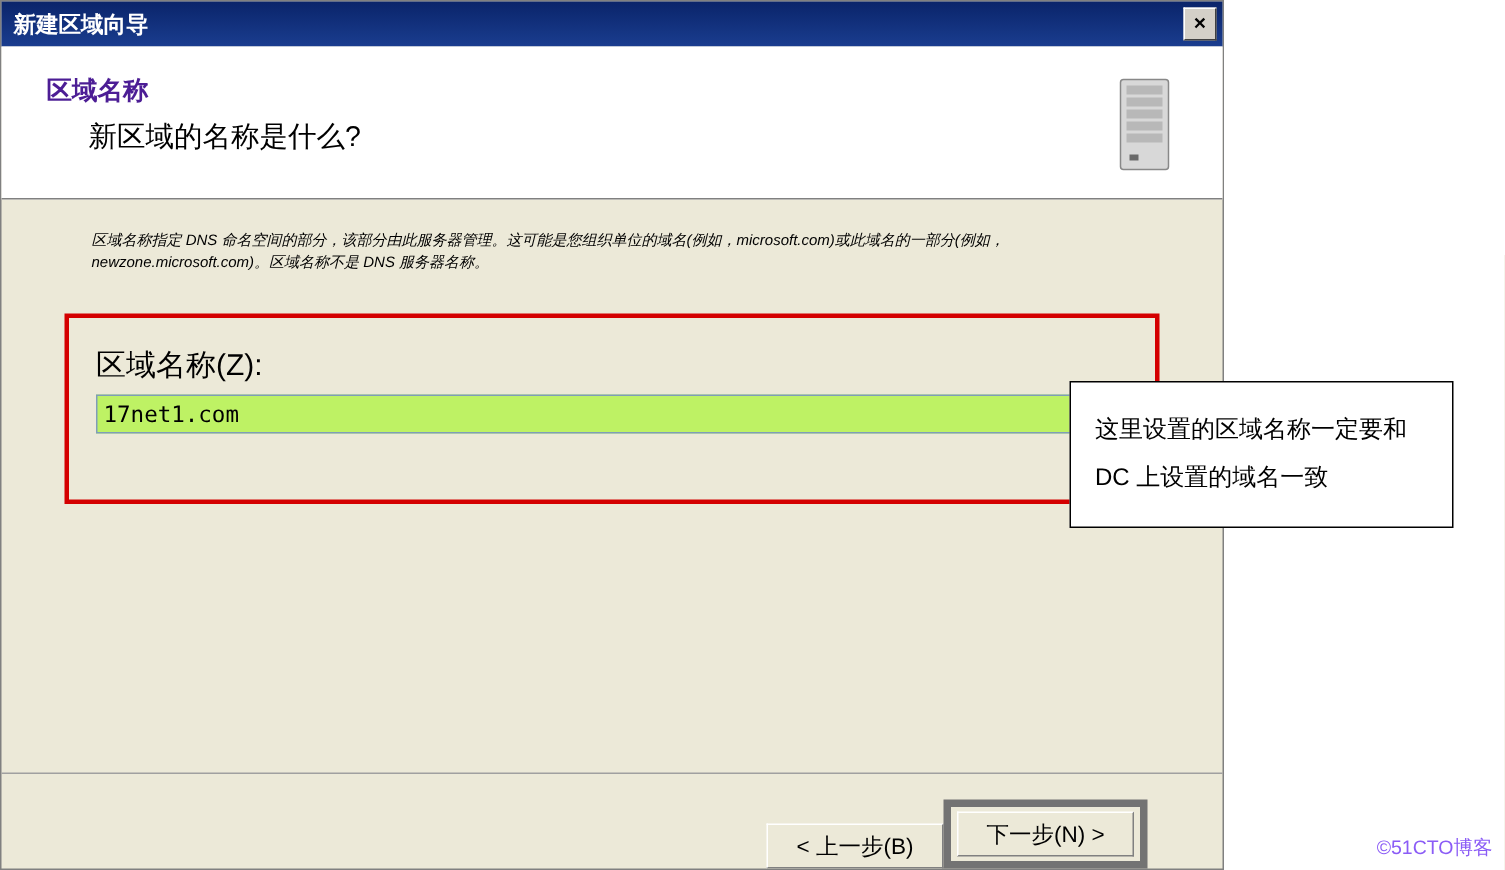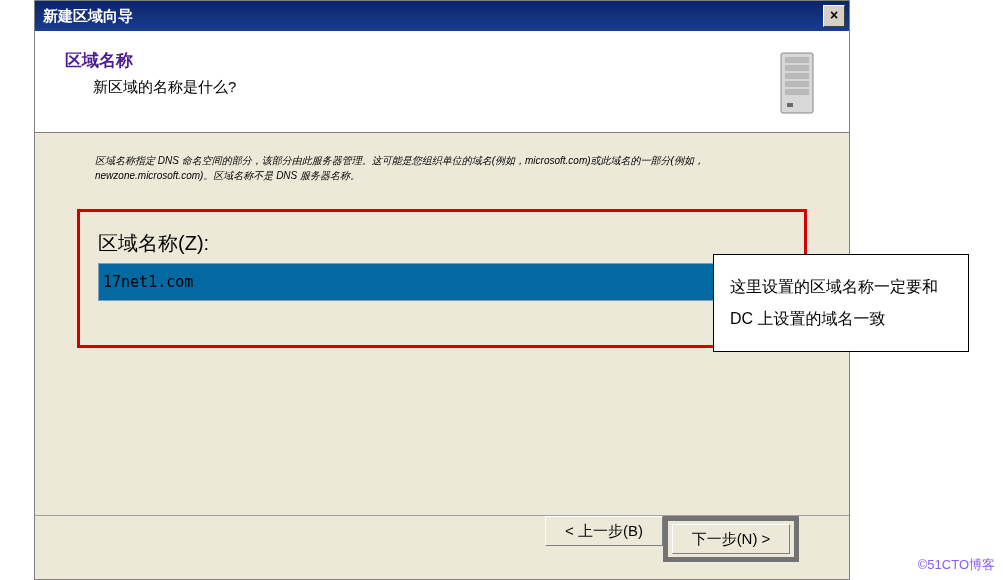--- a/index.html
+++ b/index.html
@@ -13,21 +13,20 @@
       overflow: hidden;
     }
     .dialog {
       position: absolute;
       left: 0;
       top: 0;
       width: 816px;
       height: 580px;
       background: #ece9d8;
       border: 1px solid #808080;
-      margin-left: 34px;
     }
     .titlebar {
       height: 30px;
       background: linear-gradient(to bottom, #0a246a 0%, #1a3d8f 100%);
       color: #fff;
       display: flex;
       align-items: center;
       justify-content: space-between;
       padding-left: 8px;
     }
@@ -59,21 +58,21 @@
       position: relative;
       padding: 18px 30px;
     }
     .header-title {
       font-weight: bold;
       font-size: 17px;
       color: #4c1d95;
       margin-bottom: 6px;
     }
     .header-sub {
-      font-size: 15px;
+      font-size: 19px;
       color: #000;
       padding-left: 28px;
     }
     .server-icon {
       position: absolute;
       right: 28px;
       top: 18px;
       width: 48px;
       height: 70px;
     }
@@ -91,37 +90,37 @@
       border: 3px solid #d40000;
       padding: 18px 18px 44px 18px;
       margin: 0 -18px;
     }
     .field-label {
       font-size: 20px;
       margin-bottom: 6px;
     }
     .text-input {
       width: 100%;
-      height: 38px;
+      height: 26px;
       border: 1px solid #7f9db9;
-      background: #0369a1;
+      background: #bef264;
       font-family: "SimSun", "宋体", monospace;
       font-size: 15px;
       padding: 2px 4px;
       outline: none;
     }
     .button-bar {
       position: absolute;
       bottom: 0;
       left: 0;
       right: 0;
       height: 64px;
       border-top: 1px solid #a0a0a0;
       display: flex;
-      align-items: flex-start;
+      align-items: flex-end;
       justify-content: flex-end;
       padding-right: 24px;
       gap: 0;
     }
     .wiz-btn {
       height: 30px;
       min-width: 118px;
       background: #ece9d8;
       border: 1px solid #808080;
       border-top-color: #fff;

